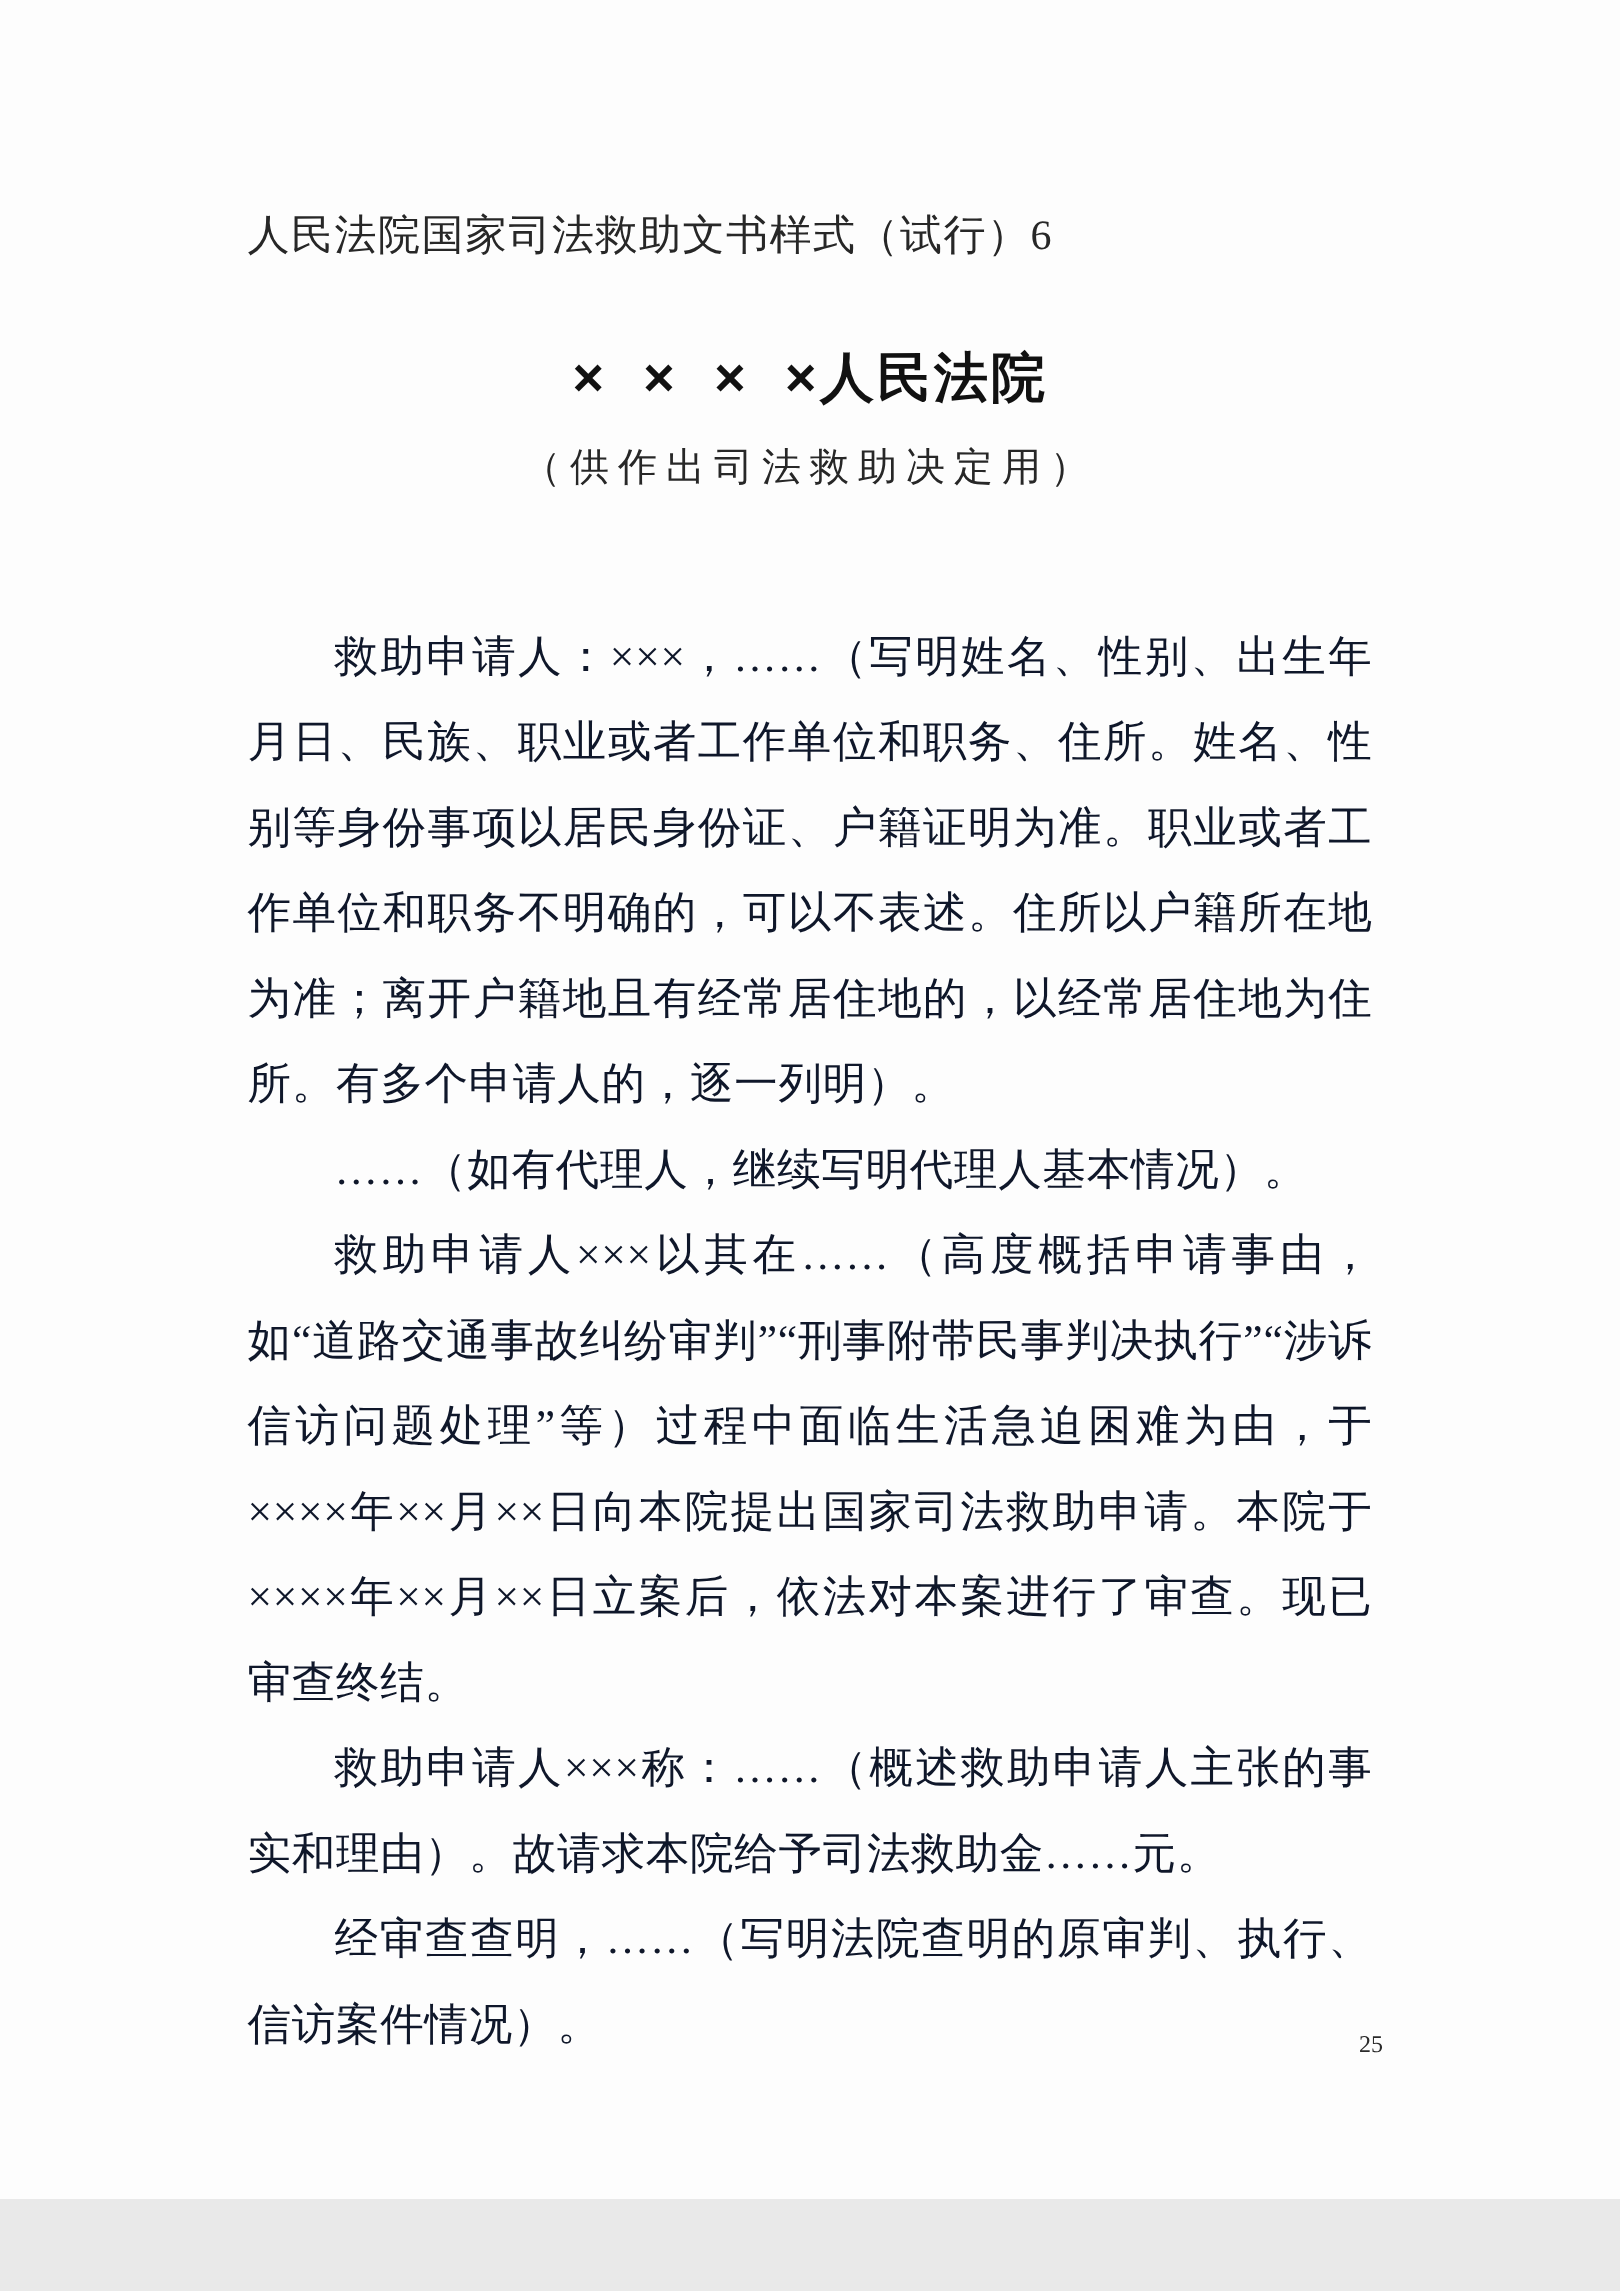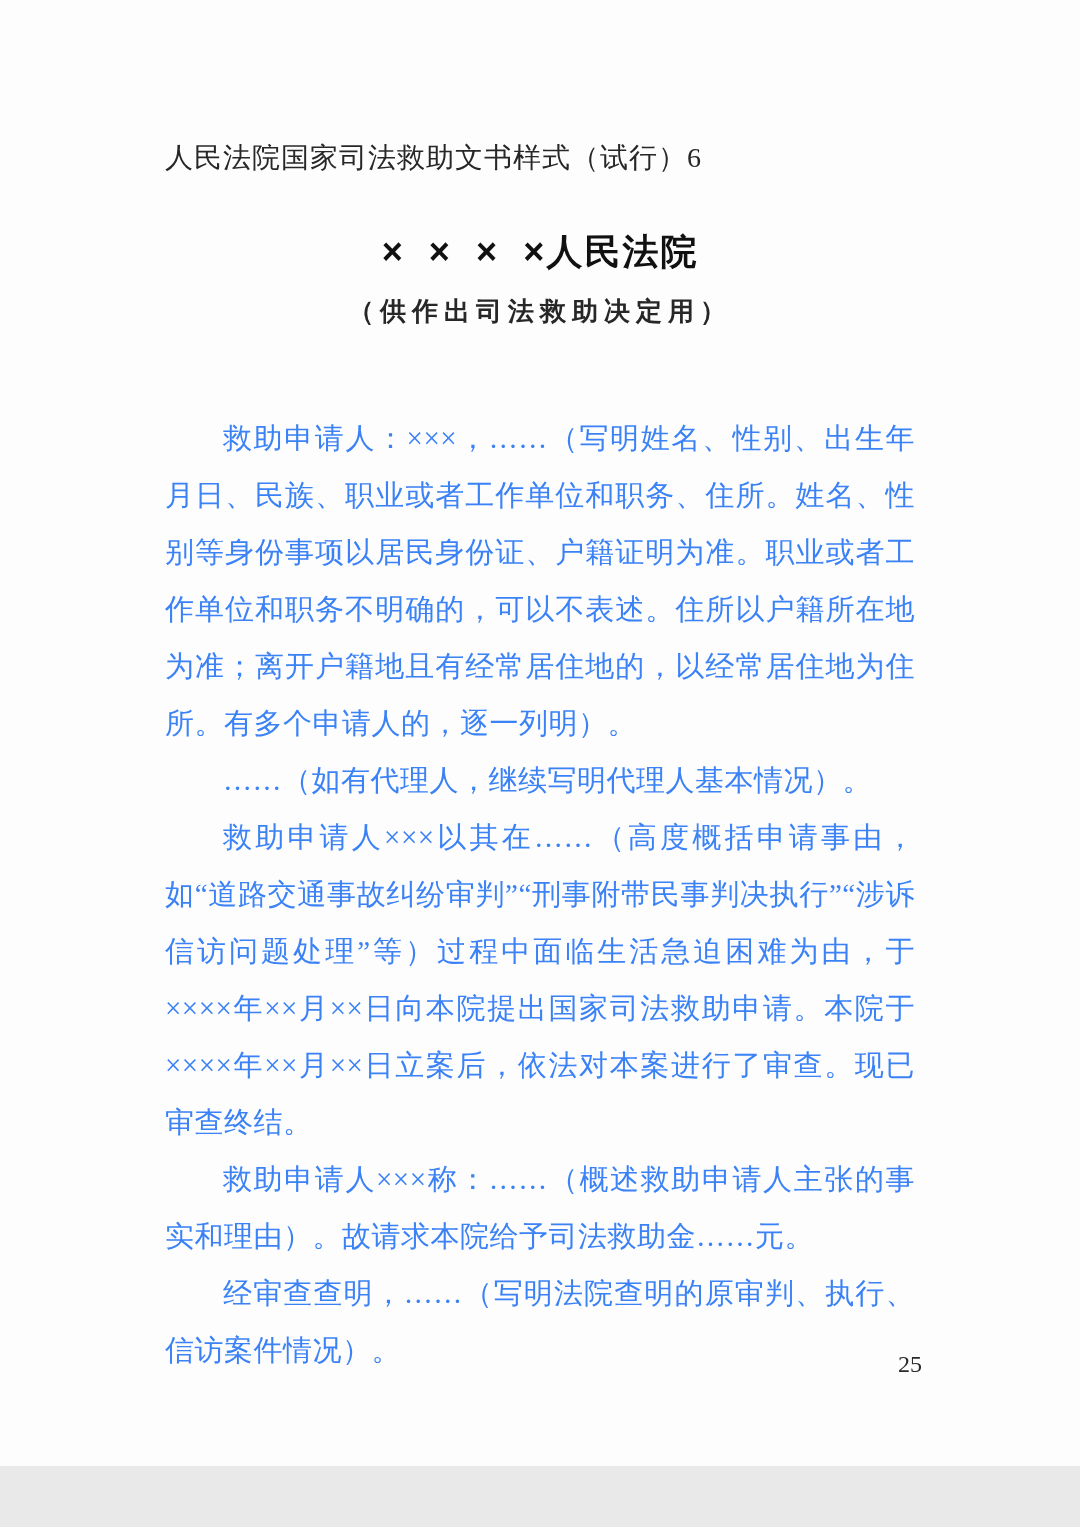--- a/index.html
+++ b/index.html
@@ -38,47 +38,46 @@
     letter-spacing: 2px;
     font-family: Liberation Mono, monospace;
   }
   .subtitle {
     margin-top: 8px;
     text-align: center;
     font-size: 26px;
     line-height: 40px;
     letter-spacing: 6px;
     color: #272727;
-    font-weight: bold;
   }
   .case-number {
     margin-top: 64px;
     text-align: right;
     font-size: 28px;
     line-height: 34px;
     letter-spacing: 5px;
     color: #272727;
   }
   .body-text {
     margin-top: 78px;
   }
   .body-text p {
     margin: 0;
     font-size: 29px;
     line-height: 57px;
     text-align: justify;
     text-indent: 2em;
-    color: #3b82f6;
+    color: #0f172a;
     letter-spacing: 0.5px;
   }
   .page-number {
     position: absolute;
     right: 158px;
     bottom: 88px;
-    font-size: 24px;
+    font-size: 16px;
     line-height: 28px;
     color: #2a2a2a;
   }
 </style>
 </head>
 <body>
 
 <div class="page">
 
   <div class="doc-header">人民法院国家司法救助文书样式（试行）6</div>

